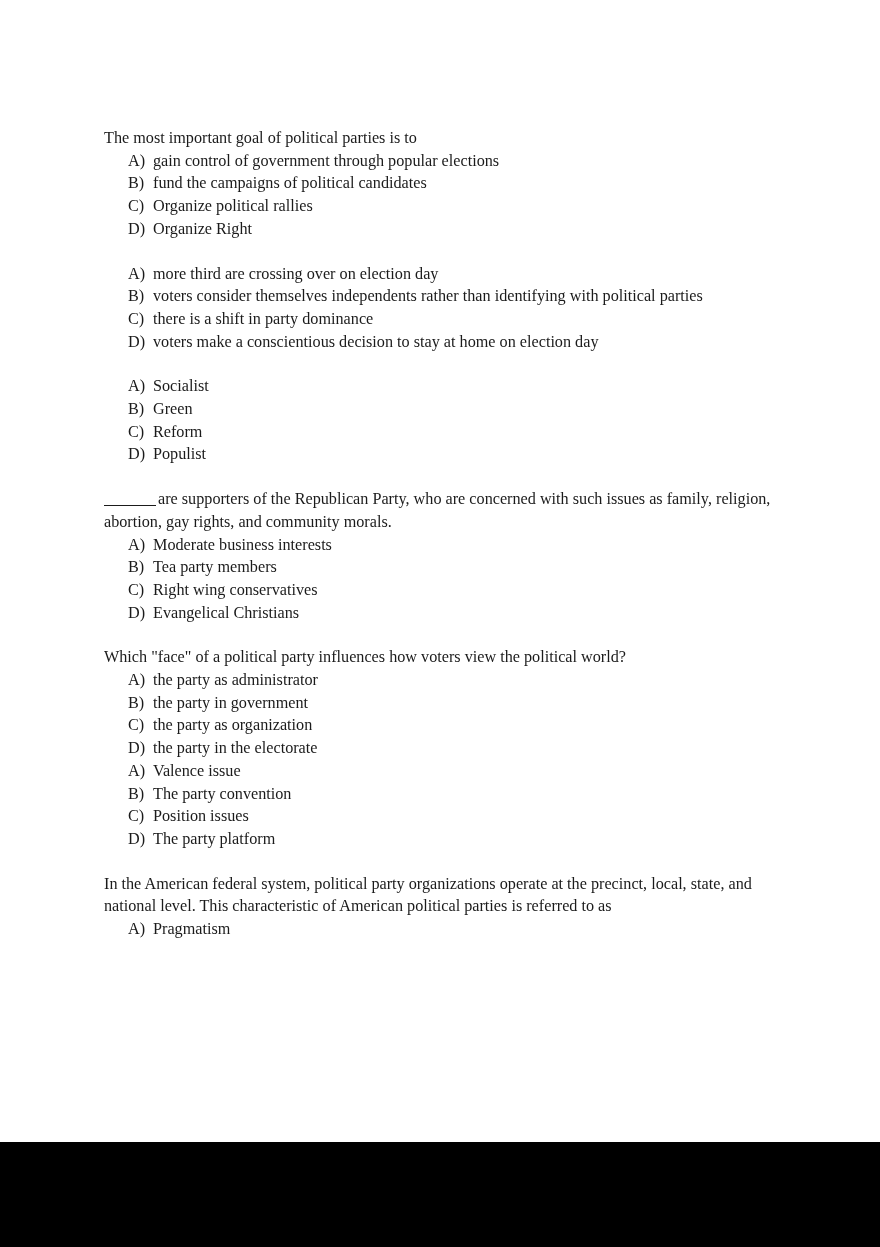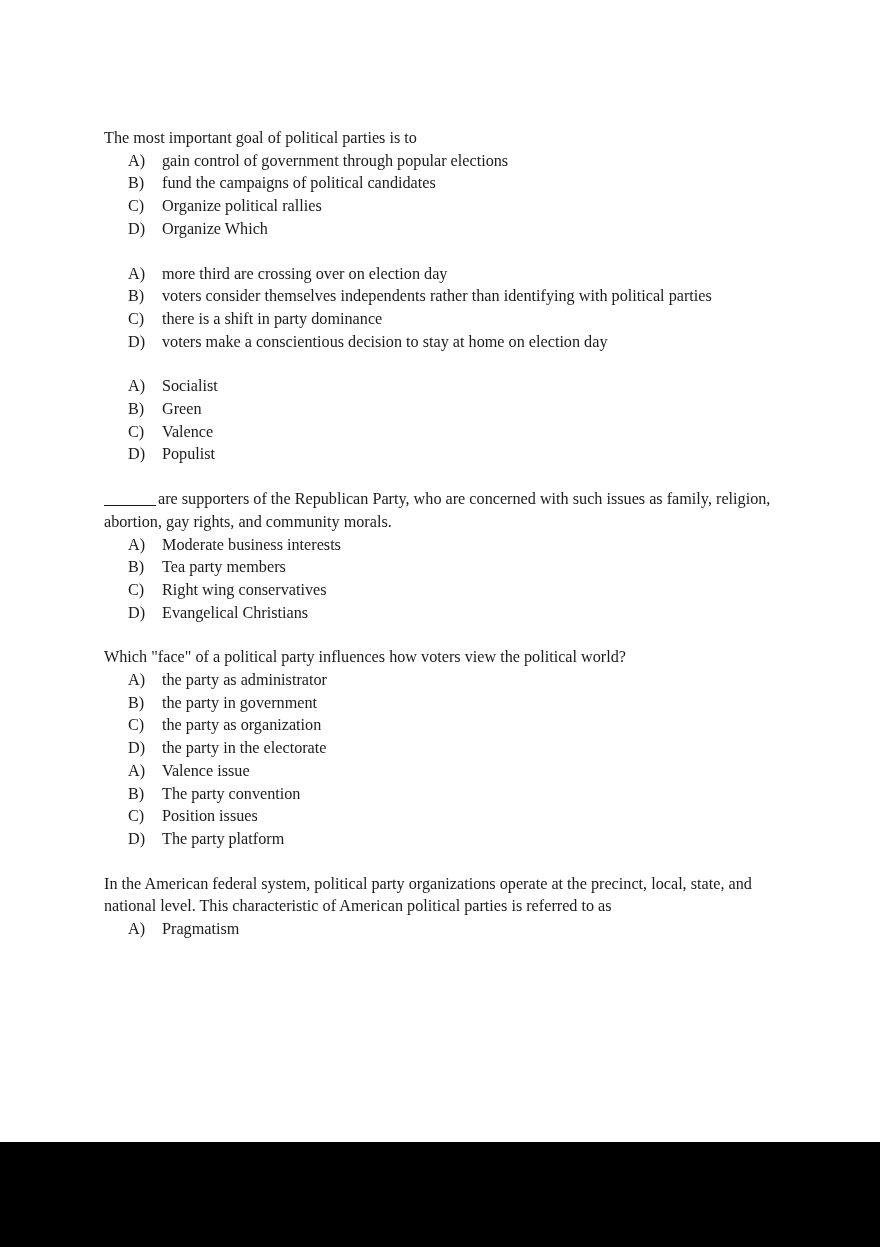--- a/index.html
+++ b/index.html
@@ -60,21 +60,20 @@
     display: flex;
     align-items: baseline;
     padding-left: 24px;
   }
   .opt-label {
     flex: 0 0 auto;
     width: 25px;
   }
   .opt-text {
     flex: 1 1 auto;
-    margin-left: 9px;
   }
   .footer-band {
     position: absolute;
     left: 0;
     top: 1142px;
     width: 880px;
     height: 105px;
     background: #000000;
   }
 </style>
@@ -94,21 +93,21 @@
             <li class="opt">
               <span class="opt-label">B)</span>
               <span class="opt-text">fund the campaigns of political candidates</span>
             </li>
             <li class="opt">
               <span class="opt-label">C)</span>
               <span class="opt-text">Organize political rallies</span>
             </li>
             <li class="opt">
               <span class="opt-label">D)</span>
-              <span class="opt-text">Organize Which</span>
+              <span class="opt-text">Organize Right</span>
             </li>
           </ul>
         </div>
         <div class="qblock">
           <ul class="options">
             <li class="opt">
               <span class="opt-label">A)</span>
               <span class="opt-text">more third are crossing over on election day</span>
             </li>
             <li class="opt">
@@ -130,21 +129,21 @@
             <li class="opt">
               <span class="opt-label">A)</span>
               <span class="opt-text">Socialist</span>
             </li>
             <li class="opt">
               <span class="opt-label">B)</span>
               <span class="opt-text">Green</span>
             </li>
             <li class="opt">
               <span class="opt-label">C)</span>
-              <span class="opt-text">Valence</span>
+              <span class="opt-text">Reform</span>
             </li>
             <li class="opt">
               <span class="opt-label">D)</span>
               <span class="opt-text">Populist</span>
             </li>
           </ul>
         </div>
         <div class="qblock">
           <p class="stem"><span class="blank"></span><span>are supporters of the Republican Party, who are concerned with such issues as family, religion, abortion, gay rights, and community morals.</span></p>
           <ul class="options">

